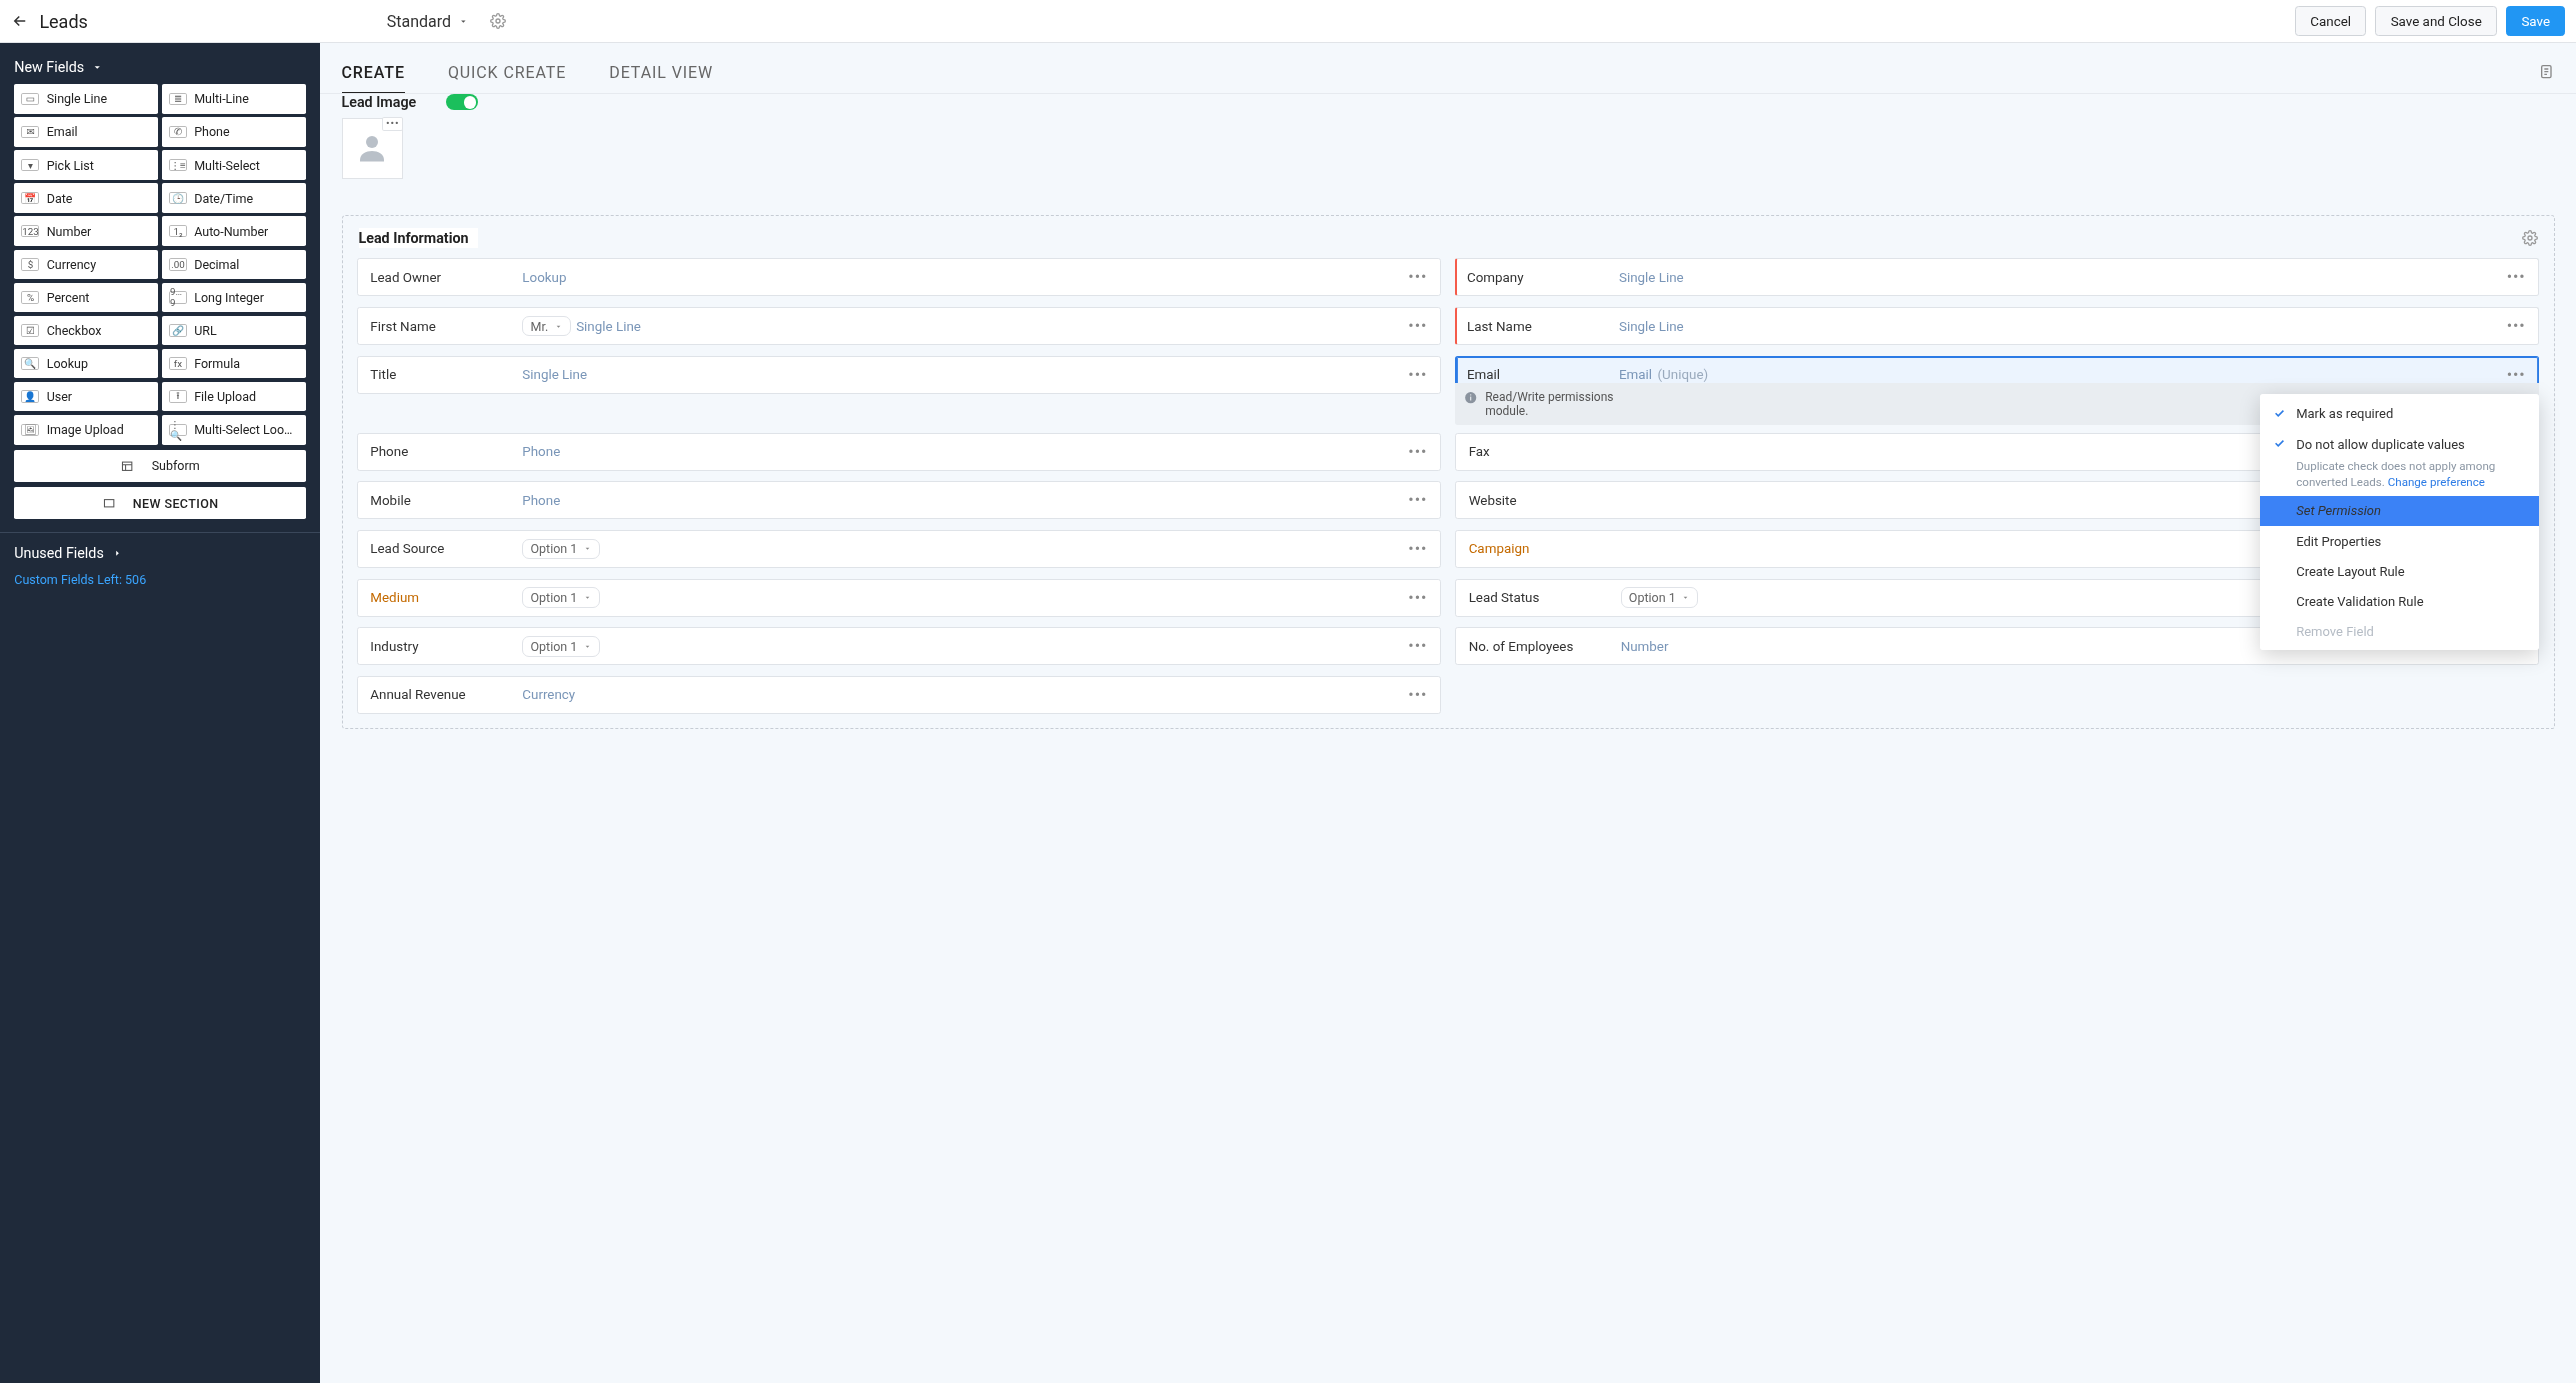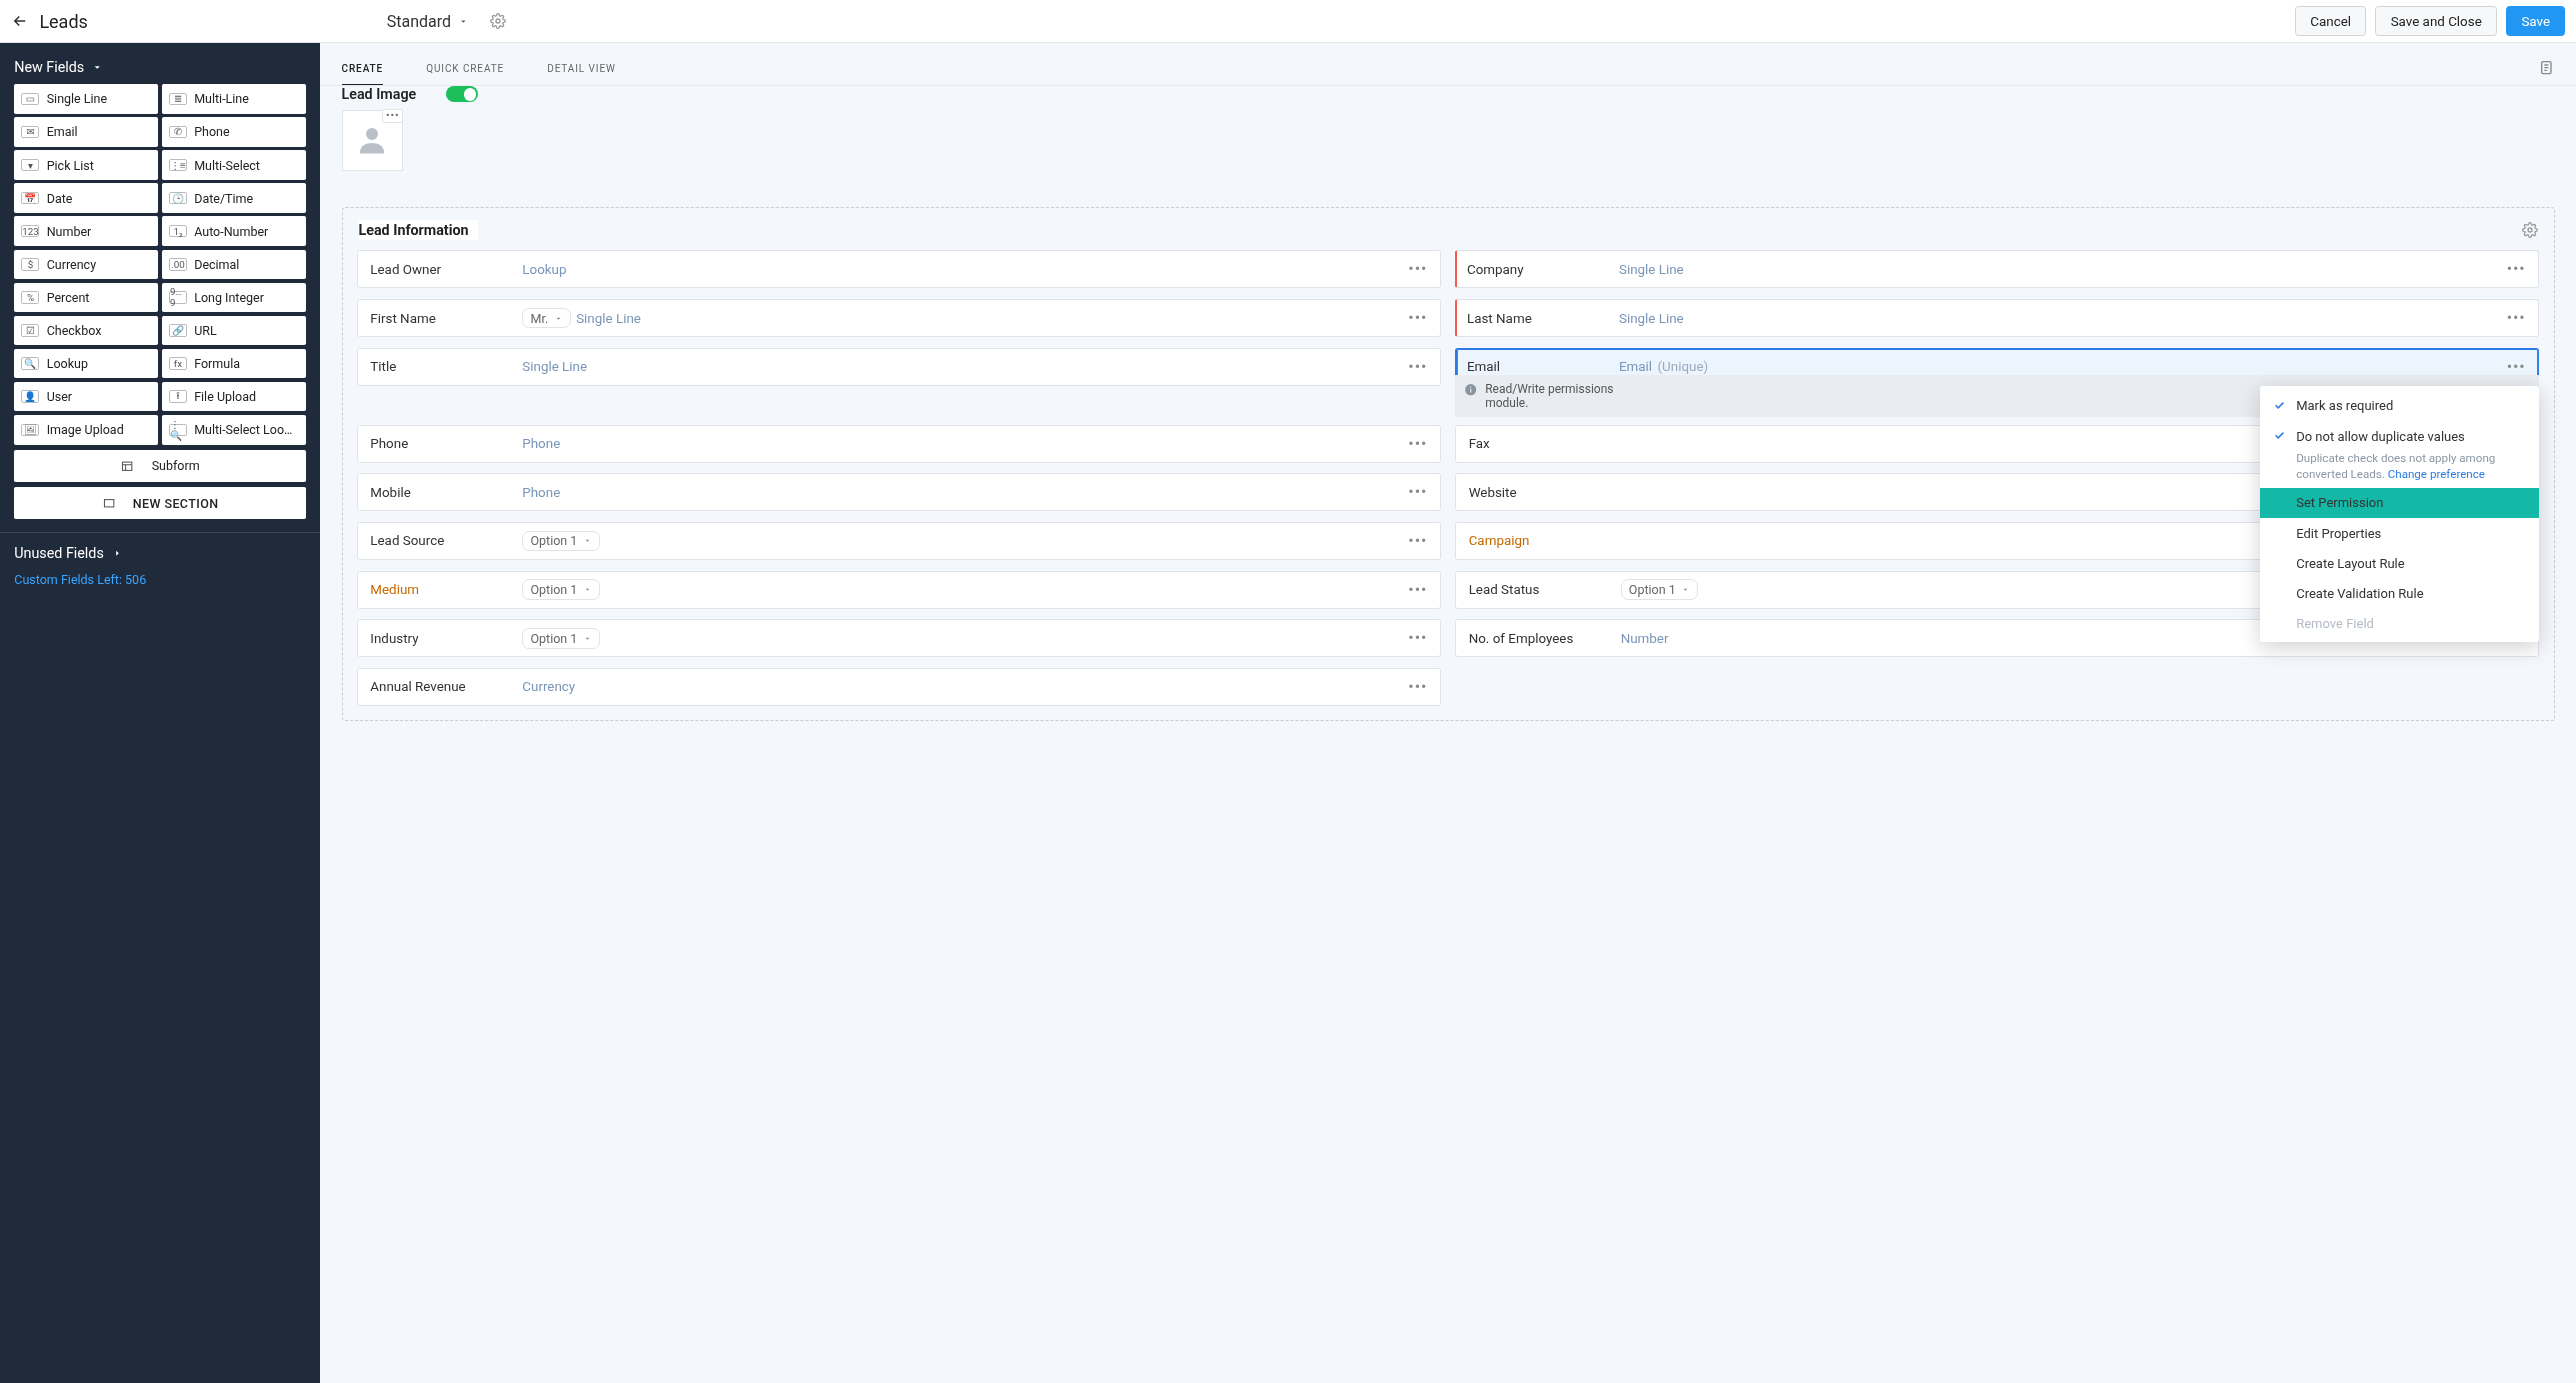--- a/index.html
+++ b/index.html
@@ -31,21 +31,21 @@
   .field-chip .em-label { white-space: nowrap; overflow: hidden; text-overflow: ellipsis; }
   .wide-chip { grid-column: 1 / -1; justify-content: center; gap: 17px; height: 32px; margin-top: 1.8px; }
   .wide-chip.section { font-weight: 500; letter-spacing: 0.4px; }
   .sidebar-sep { border-top: 0.9px solid #3a475a; margin: 12.5px -14.3px 9px; }
   .side-heading.sub { padding-top: 3.6px; padding-bottom: 5.4px; }
   .custom-left { color: #3aa5ff; font-size: 12.5px; padding: 5.4px 0; }
 
   
   .content { flex: 1; background: #f4f8fc; overflow: auto; padding: 0 0 36px 0; position: relative; }
   .tabs-row { display: flex; align-items: center; padding: 12.5px 21.5px 0 21.5px; border-bottom: 0.9px solid #e6eaef; gap: 43px; background: #f4f8fc; }
-  .tab { font-size: 10px; letter-spacing: 0.9px; padding: 7.2px 0 10.7px 0; color: #666; cursor: pointer; border-bottom: 1.8px solid transparent; }
+  .tab { font-size: 16px; letter-spacing: 0.9px; padding: 7.2px 0 10.7px 0; color: #666; cursor: pointer; border-bottom: 1.8px solid transparent; }
   .tab.active { color: #222; border-bottom-color: #222; font-weight: 500; }
   .tabs-row .spacer { flex: 1; }
   .form-icon { width: 16px; height: 16px; color: #888; cursor: pointer; margin-bottom: 7.2px; }
 
   .preview-row { display: flex; justify-content: flex-end; padding: 9px 21.5px 0; }
   .preview-link { color: #2979ff; font-size: 13.4px; cursor: pointer; }
 
   .lead-image-row { display: flex; align-items: center; gap: 30px; padding: 0 21.5px; }
   .lead-image-label { font-weight: 600; font-size: 14.3px; color: #222; }
   .toggle { width: 32px; height: 16px; border-radius: 9px; background: #1bbf5c; position: relative; cursor: pointer; }
@@ -74,21 +74,21 @@
   .pill { border: 0.9px solid #e0e3e8; background: #fff; border-radius: 7px; padding: 1.8px 7.2px; display: inline-flex; align-items: center; gap: 5.4px; font-size: 12.5px; color: #666; }
   .pill svg { width: 9px; height: 9px; }
   .fld-dots { color: #888; font-size: 16px; letter-spacing: 0.9px; cursor: pointer; padding: 0 3.6px; user-select: none; line-height: 1; }
 
   .perm-note { background: #e9edf1; color: #555; font-size: 12px; padding: 7.2px 10.7px 7.2px 30px; position: relative; border-radius: 0 0 2.7px 2.7px; margin-top: -10.7px; margin-bottom: -3.6px; }
   .perm-note .info-ico { position: absolute; left: 9px; top: 8px; width: 13.4px; height: 13.4px; }
 
   
   .menu { position: absolute; top: 38px; right: 0; width: 279px; background: #fff; border-radius: 2.7px; box-shadow: 0 5.4px 21.5px rgba(0,0,0,.18); padding: 5.4px 0 3.6px; z-index: 50; }
   .menu-item { padding: 6.3px 14.3px 6.3px 36px; font-size: 13px; color: #333; position: relative; cursor: pointer; line-height: 1.35; }
-  .menu-item.hover { background: #14b8a6; }
+  .menu-item.hover { background: #3b82f6; font-style: italic; }
   .menu-item.dis { color: #b5bcc5; cursor: default; }
   .menu-check { position: absolute; left: 12.5px; top: 8px; width: 12.5px; height: 12.5px; color: #2c7be5; }
   .menu-sub { color: #8c97a4; font-size: 11.6px; padding: 0 14.3px 5.4px 36px; line-height: 1.35; }
   .menu-sub a { color: #2c7be5; text-decoration: none; }
 
   .col-cell { position: relative; }
 </style>
 </head>
 <body>
 

